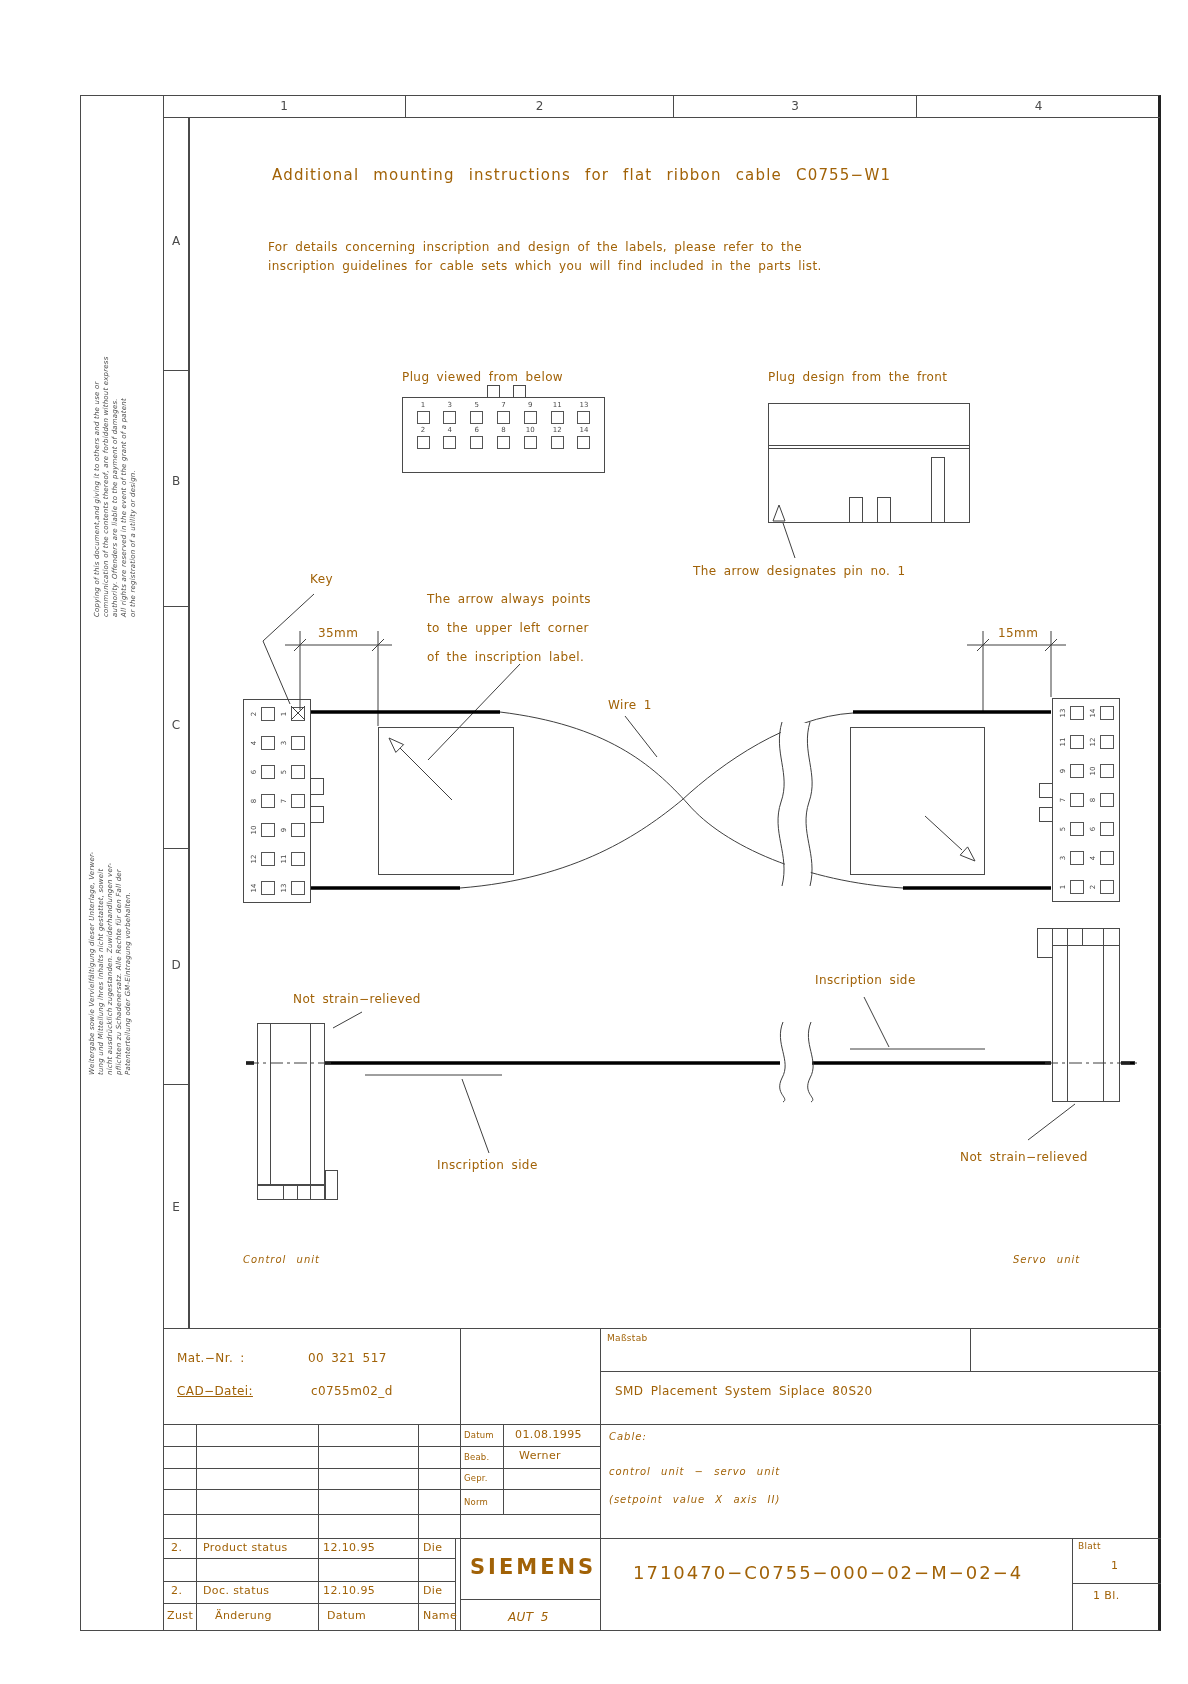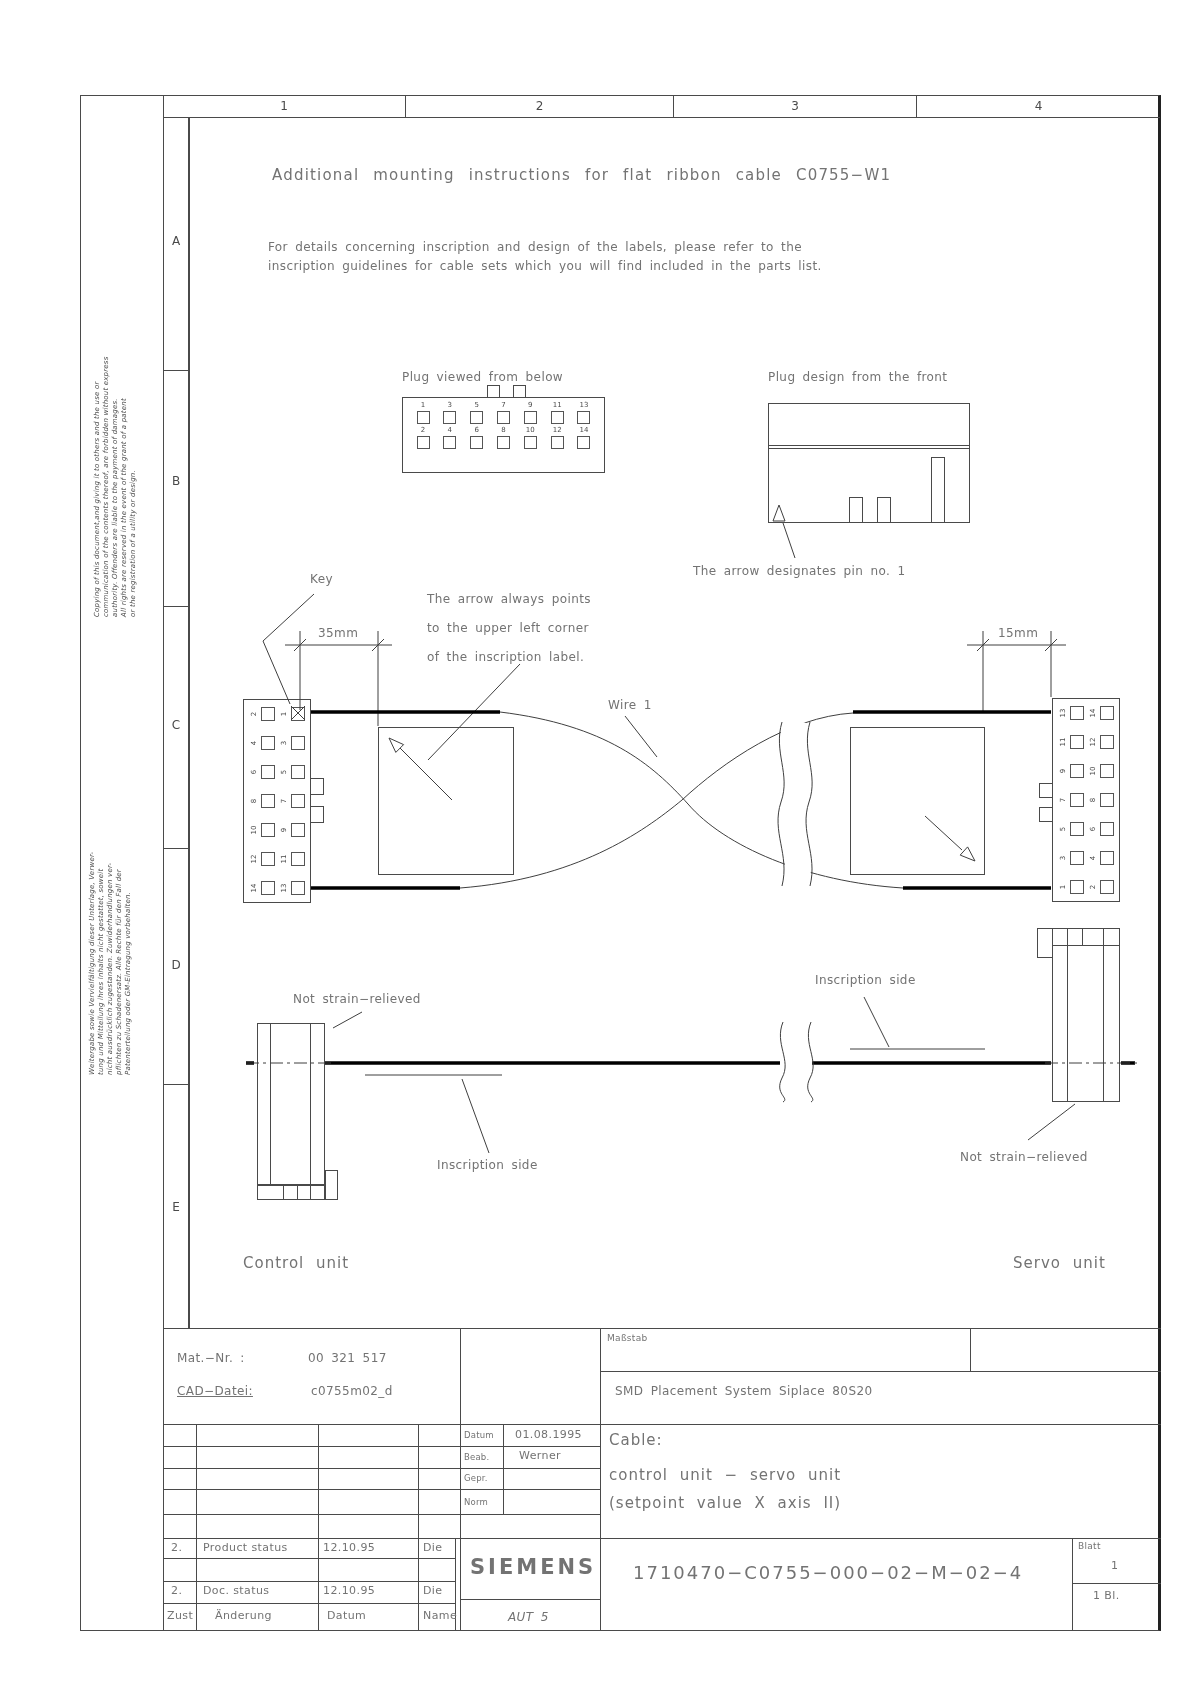--- a/index.html
+++ b/index.html
@@ -1,22 +1,22 @@
 <!DOCTYPE html>
 <html><head>
 <meta charset="utf-8">
 <style>
   html,body{margin:0;padding:0;background:#fff;}
   #sheet{position:relative;width:1188px;height:1684px;background:#fff;overflow:hidden;
          font-family:"DejaVu Sans",sans-serif;color:#3f3f3f;}
   .ln{position:absolute;background:#4a4a4a;}
   .bx{position:absolute;border:1px solid #4a4a4a;background:transparent;box-sizing:border-box;}
-  .t{position:absolute;white-space:nowrap;color:#737373;}
+  .t{position:absolute;white-space:nowrap;color:#a16207;}
   .t15{font-size:15px;letter-spacing:1.2px;word-spacing:8px;}
-  .t14{font-size:15px;letter-spacing:1px;word-spacing:6px;}
+  .t14{font-size:10px;letter-spacing:1px;word-spacing:6px;font-style:italic;}
   .t12{font-size:12px;letter-spacing:.4px;word-spacing:3px;}
   .t11{font-size:11px;letter-spacing:.4px;}
   .t9{font-size:9px;letter-spacing:.3px;}
   .t8{font-size:8.5px;letter-spacing:.2px;}
   .t18{font-size:18px;letter-spacing:2px;word-spacing:4px;}
   .t22{font-size:21px;letter-spacing:3px;}
   svg{position:absolute;left:0;top:0;}
   
   #strip{position:absolute;left:163px;top:95px;width:997px;height:23px;border-bottom:1px solid #4a4a4a;display:flex;box-sizing:border-box;}
   .scell{height:100%;display:flex;align-items:center;justify-content:center;font-size:12px;color:#4a4a4a;box-sizing:border-box;}

